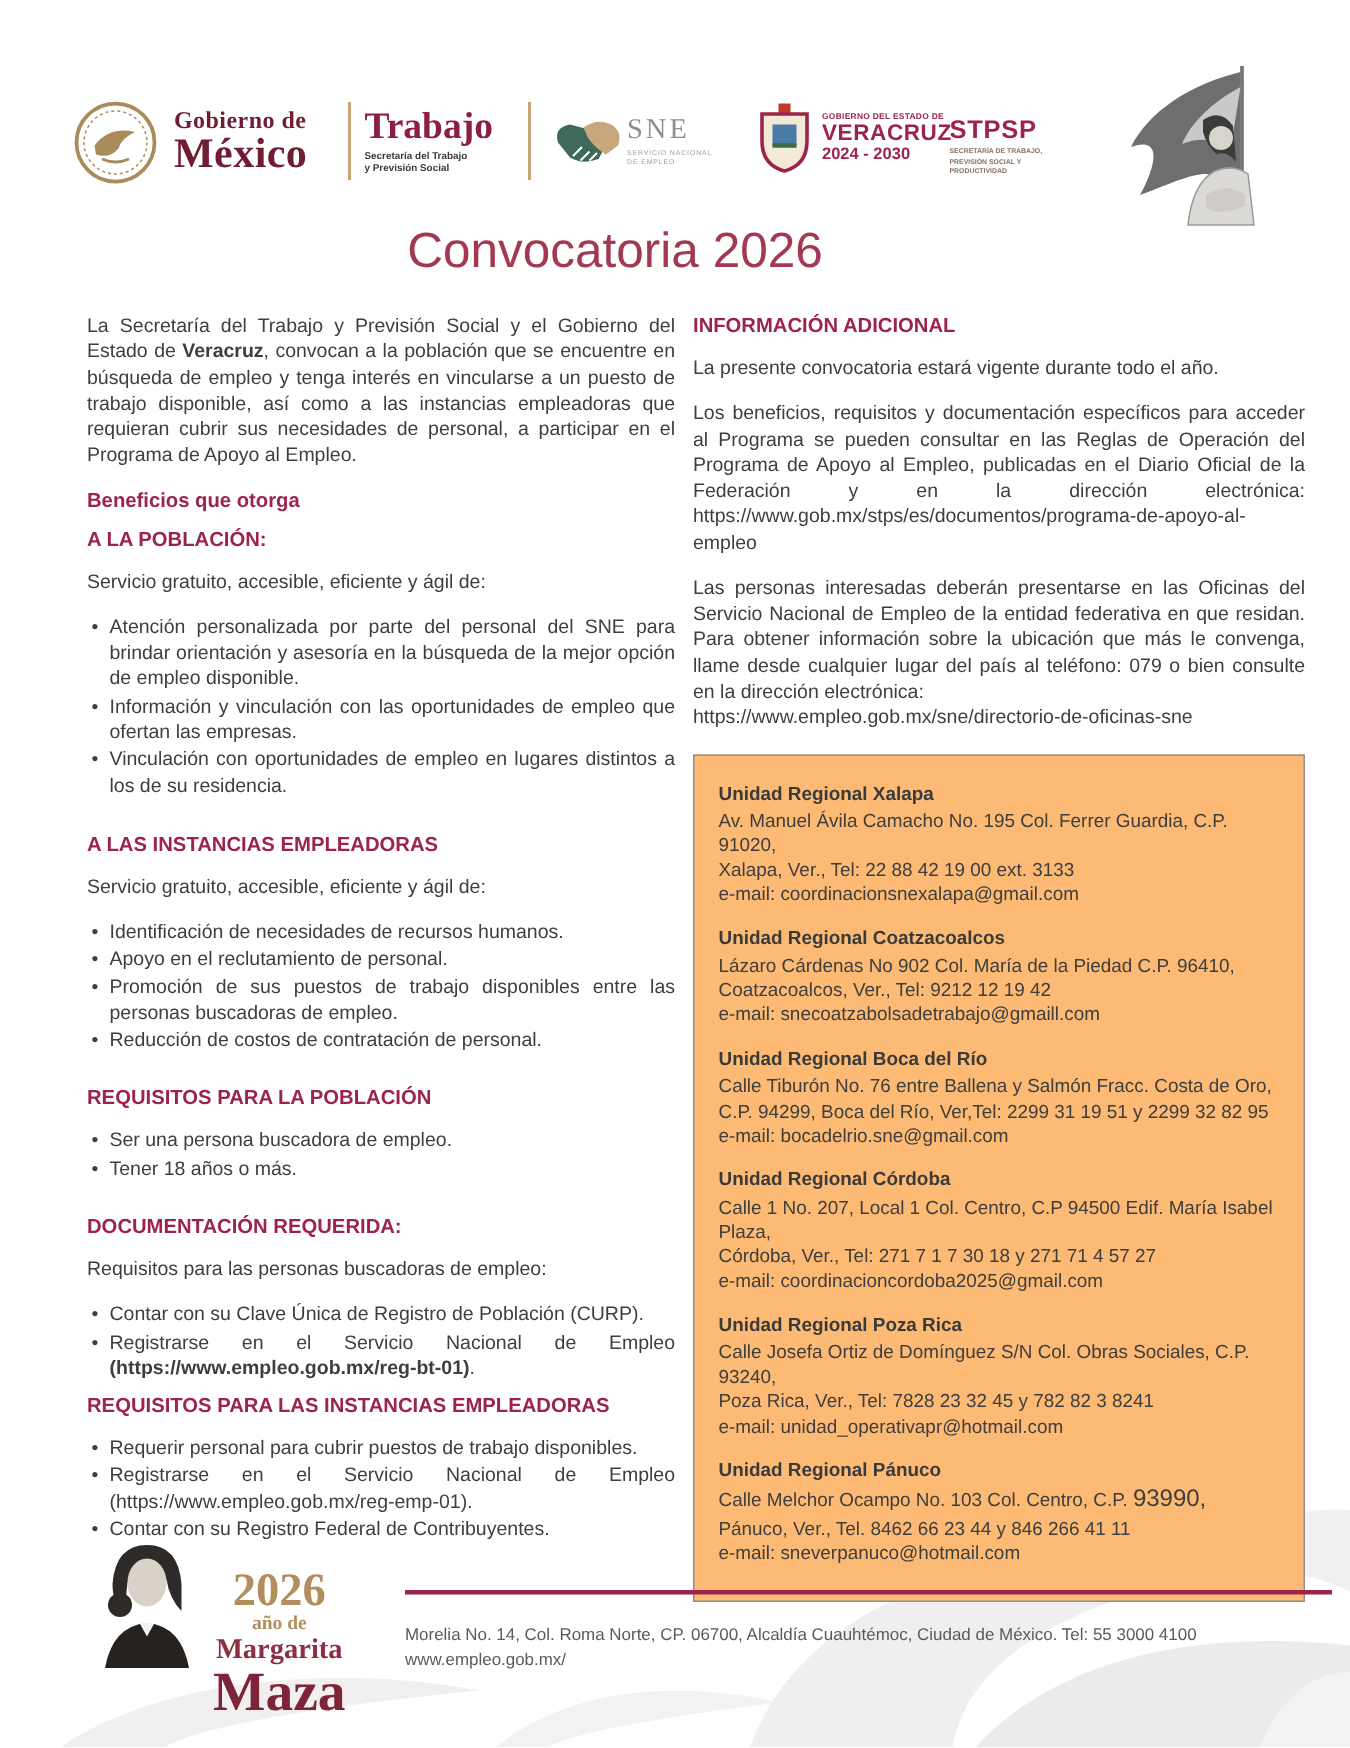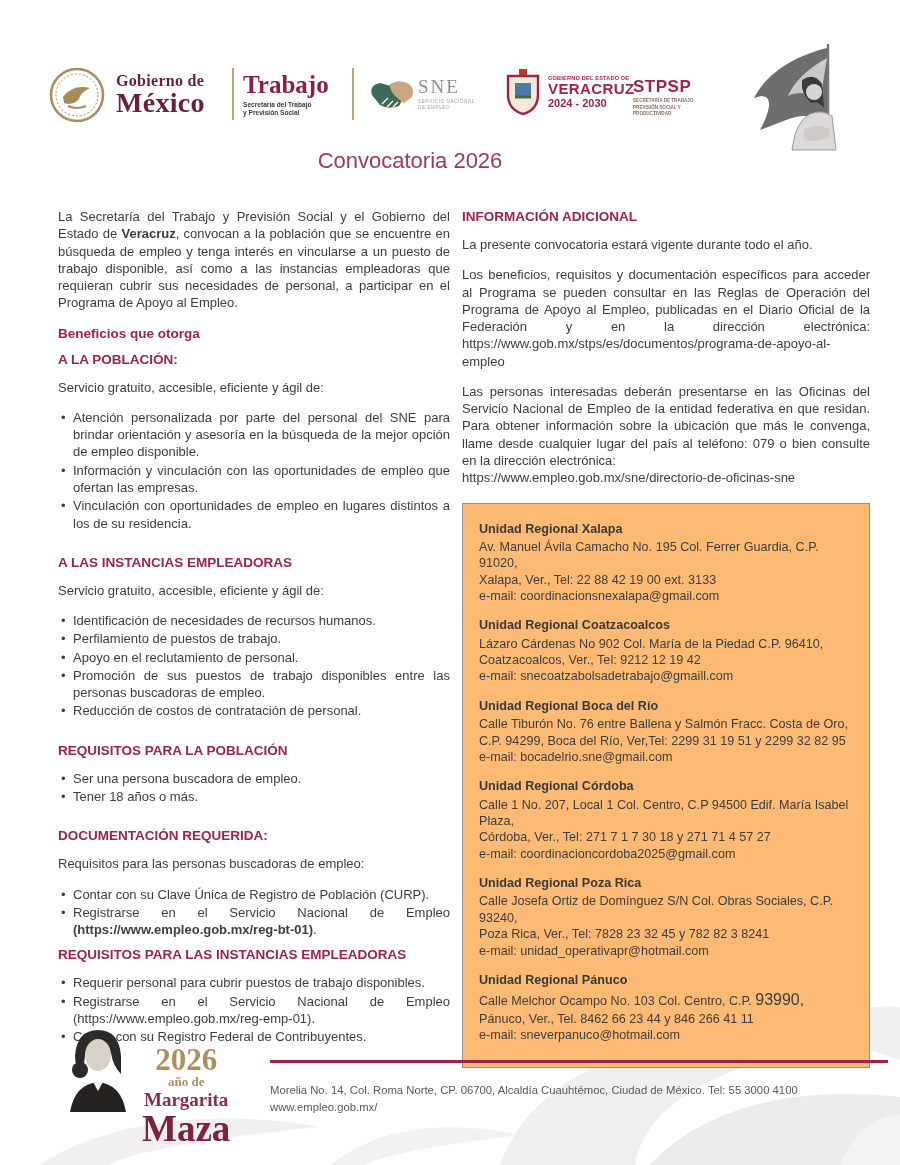--- a/index.html
+++ b/index.html
@@ -27,21 +27,21 @@
   .logo-ver { position:absolute; left:505px; top:68px; display:flex; align-items:center; gap:7px; }
   .ver-l1 { font-size:5.6px; font-weight:bold; color:#9d2449; letter-spacing:.2px; }
   .ver-l2 { font-size:15px; font-weight:bold; color:#9d2449; line-height:1.05; letter-spacing:.4px; }
   .ver-l3 { font-size:11px; font-weight:bold; color:#9d2449; }
   .logo-stpsp { position:absolute; left:633px; top:78px; }
   .stpsp-name { font-size:17px; font-weight:bold; color:#9d2449; line-height:1; letter-spacing:.5px; }
   .stpsp-sub { font-size:4.6px; font-weight:bold; color:#8a7160; line-height:1.45; margin-top:3px; }
   .flag-fig { position:absolute; left:748px; top:36px; }
   
   .doc-title { position:absolute; left:0; top:148px; width:820px; text-align:center;
-    font-size:22px; color:#a23950; font-weight:400; }
+    font-size:33px; color:#a23950; font-weight:400; }
   
   .col { position:absolute; top:208px; font-size:13px; line-height:1.33; color:#3e3e3e; }
   .col-left  { left:58px;  width:392px; }
   .col-right { left:462px; width:408px; }
   .col p { text-align:justify; margin-bottom:13px; }
   .h-sec { color:#9d2449; font-weight:bold; font-size:13.5px; margin-bottom:10px; text-align:left; }
   .h-benef { margin-top:2px; margin-bottom:8px; }
   .mt-lg { margin-top:22px; }
   .mt-md { margin-top:8px; }
   ul.bullets { list-style:none; margin:0 0 6px 0; }
@@ -167,21 +167,20 @@
     <ul class="bullets">
       <li>Atención personalizada por parte del personal del SNE para brindar orientación y asesoría en la búsqueda de la mejor opción de empleo disponible.</li>
       <li>Información y vinculación con las oportunidades de empleo que ofertan las empresas.</li>
       <li>Vinculación con oportunidades de empleo en lugares distintos a los de su residencia.</li>
     </ul>
 
     <div class="h-sec mt-lg">A LAS INSTANCIAS EMPLEADORAS</div>
     <p>Servicio gratuito, accesible, eficiente y ágil de:</p>
     <ul class="bullets">
       <li>Identificación de necesidades de recursos humanos.</li>
-      <li>Perfilamiento de puestos de trabajo.</li>
       <li>Apoyo en el reclutamiento de personal.</li>
       <li>Promoción de sus puestos de trabajo disponibles entre las personas buscadoras de empleo.</li>
       <li>Reducción de costos de contratación de personal.</li>
     </ul>
 
     <div class="h-sec mt-lg">REQUISITOS PARA LA POBLACIÓN</div>
     <ul class="bullets">
       <li>Ser una persona buscadora de empleo.</li>
       <li>Tener 18 años o más.</li>
     </ul>

